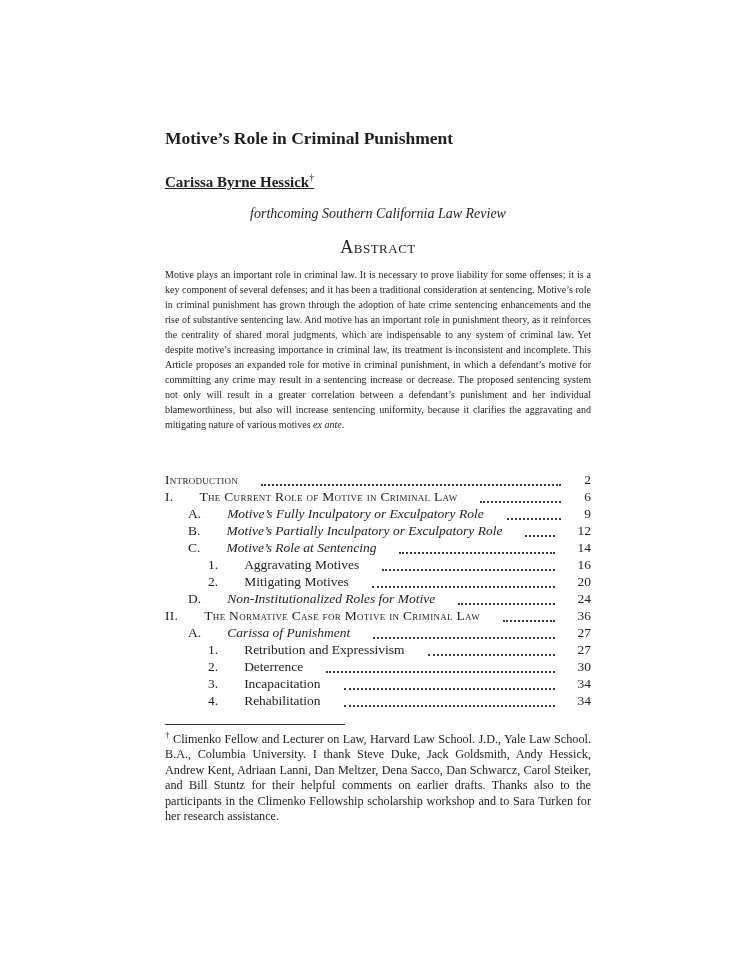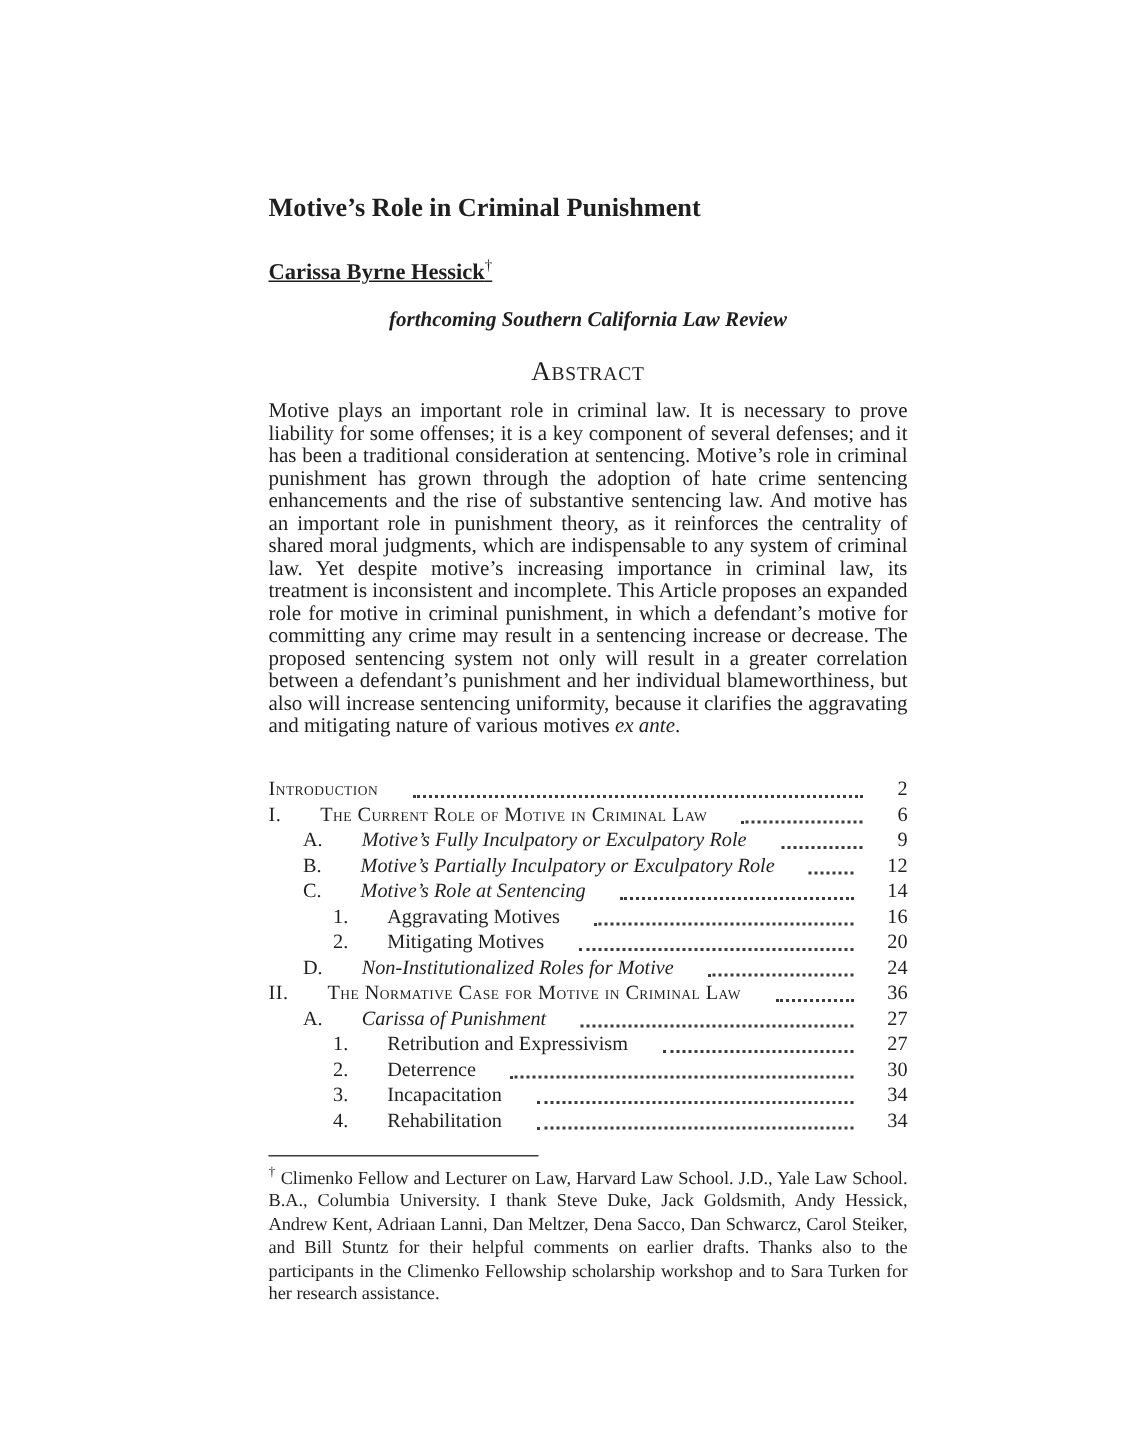--- a/index.html
+++ b/index.html
@@ -7,21 +7,21 @@
     position: relative;
     width: 750px;
     height: 970px;
     background: #ffffff;
     font-family: "Liberation Serif", "DejaVu Serif", serif;
     color: #1f1f1f;
     overflow: hidden;
   }
   .content {
     position: absolute;
-    left: 179px;
+    left: 165px;
     top: 128px;
     width: 426px;
   }
   .title {
     font-size: 17.5px;
     font-weight: bold;
     margin: 0 0 24px 0;
     line-height: 21px;
   }
   .author {
@@ -36,35 +36,34 @@
     font-weight: normal;
     vertical-align: super;
     line-height: 0;
   }
   .forthcoming {
     font-size: 14px;
     font-style: italic;
     text-align: center;
     margin: 0 0 18px 0;
     line-height: 17px;
-    font-weight: bold;
   }
   .abstract-heading {
     font-size: 18px;
     font-variant: small-caps;
     letter-spacing: 0.5px;
     text-align: center;
     margin: 0 0 12px 0;
     line-height: 15px;
   }
   .abstract {
-    font-size: 14px;
+    font-size: 10px;
     line-height: 15px;
     text-align: justify;
-    margin: 0 0 25px 0;
+    margin: 0 0 39px 0;
   }
   .abstract em { font-style: italic; }
   .toc {
     font-size: 13.5px;
     line-height: 17px;
     margin: 0 0 15px 0;
   }
   .toc-row {
     display: flex;
     align-items: baseline;

